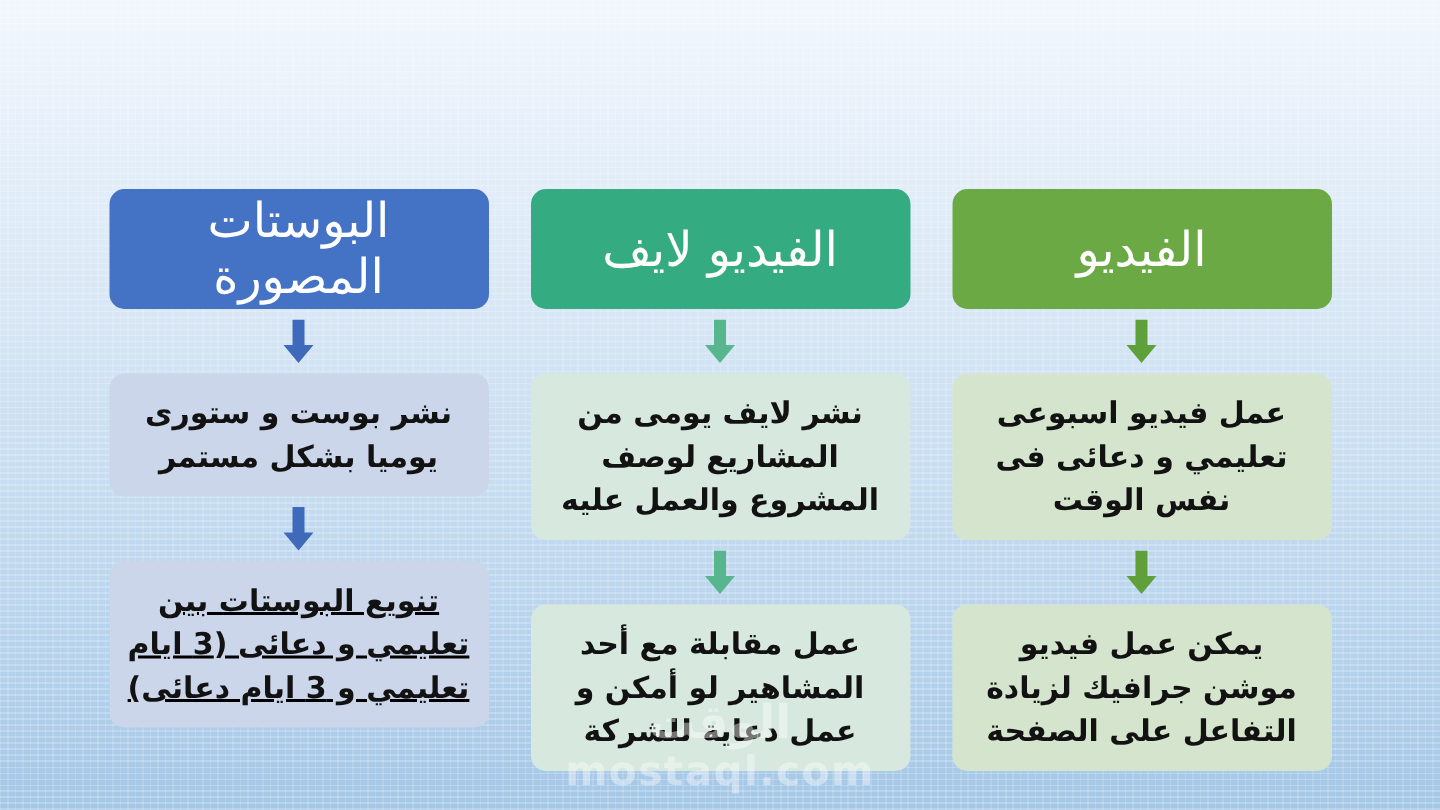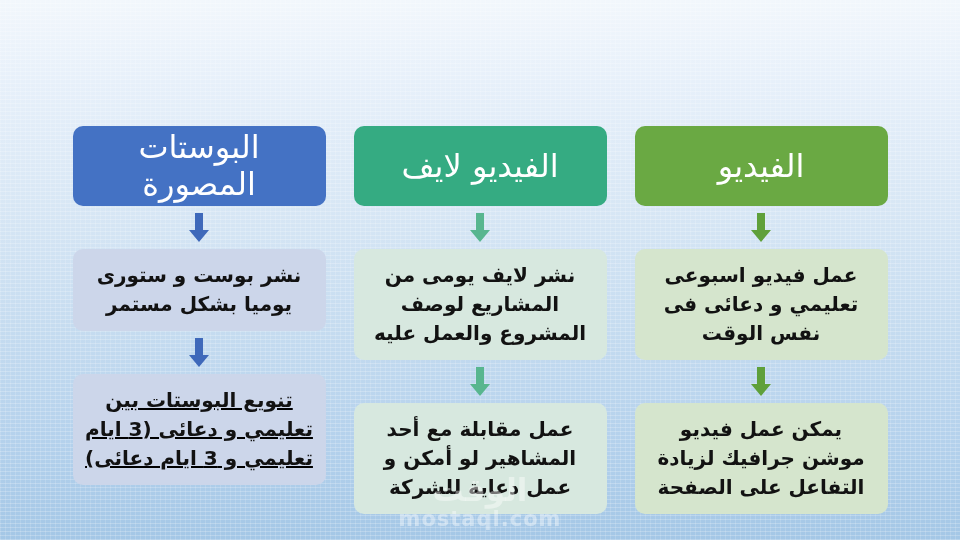--- a/index.html
+++ b/index.html
@@ -80,21 +80,21 @@
     text-align:center;
     pointer-events:none;
   }
   .wm-ar{
     font-size:31px;font-weight:bold;
     color:rgba(255,255,255,.42);
     line-height:1.0;
     letter-spacing:1px;
   }
   .wm-en{
-    font-size:21px;font-weight:bold;
+    font-size:27px;font-weight:bold;
     color:rgba(255,255,255,.40);
     line-height:1.25;
     letter-spacing:1px;
   }
 </style>
 </head>
 <body style="background: linear-gradient(rgb(242, 247, 252) 0%, rgb(231, 240, 250) 15%, rgb(216, 231, 245) 38%, rgb(198, 220, 240) 60%, rgb(180, 209, 236) 82%, rgb(164, 199, 230) 100%);">
 
 <div class="bg-texture"></div>
 

